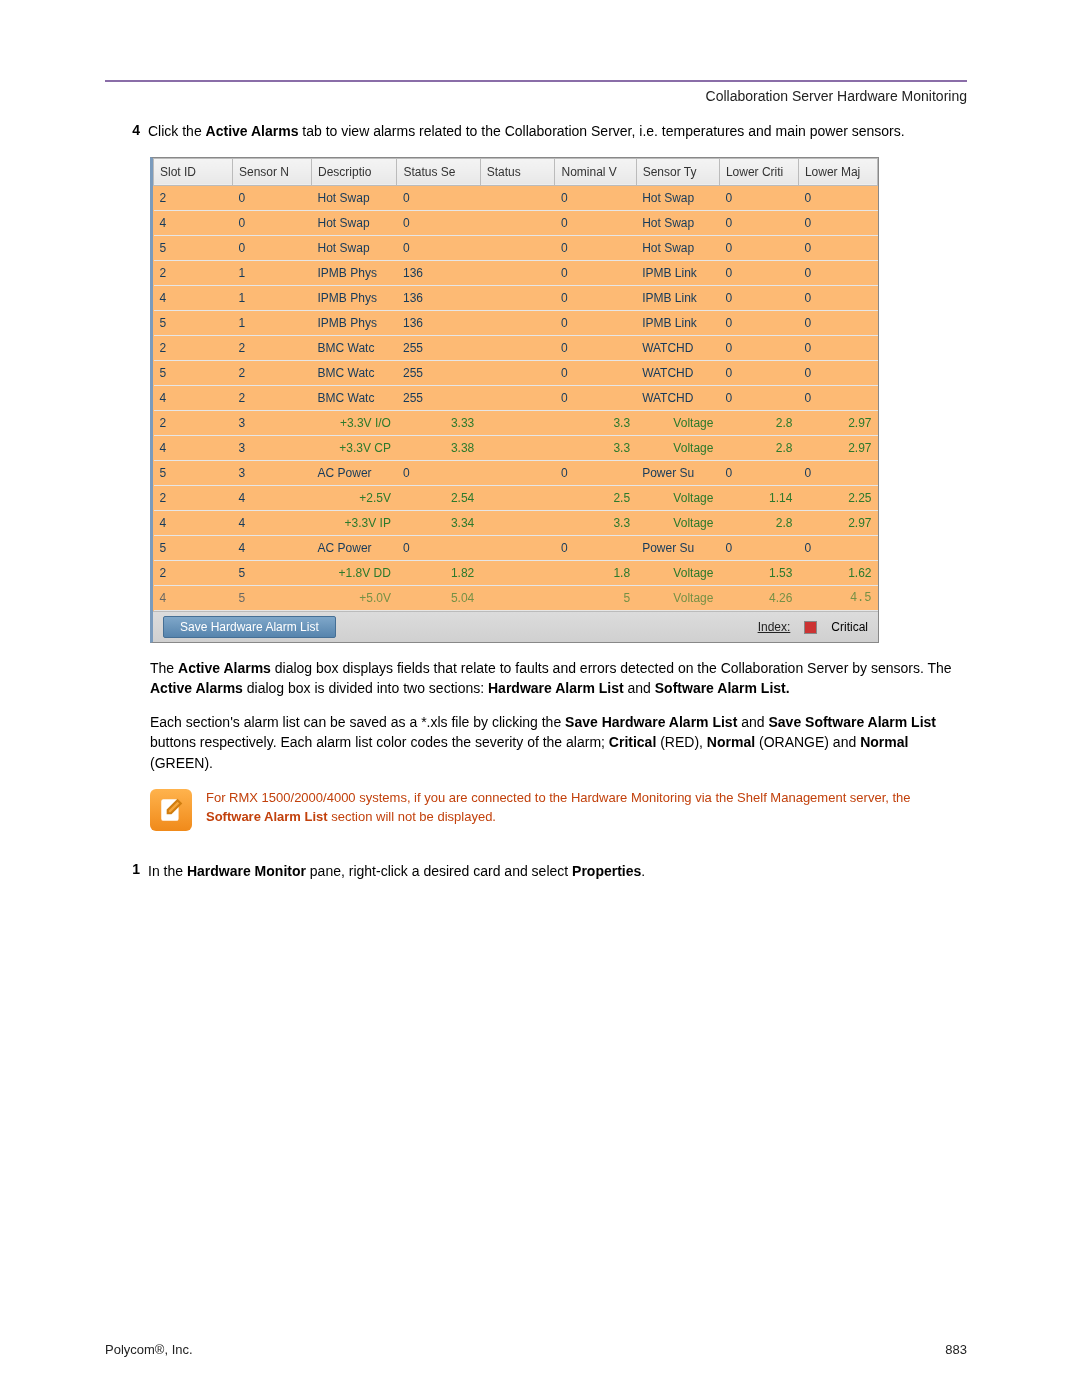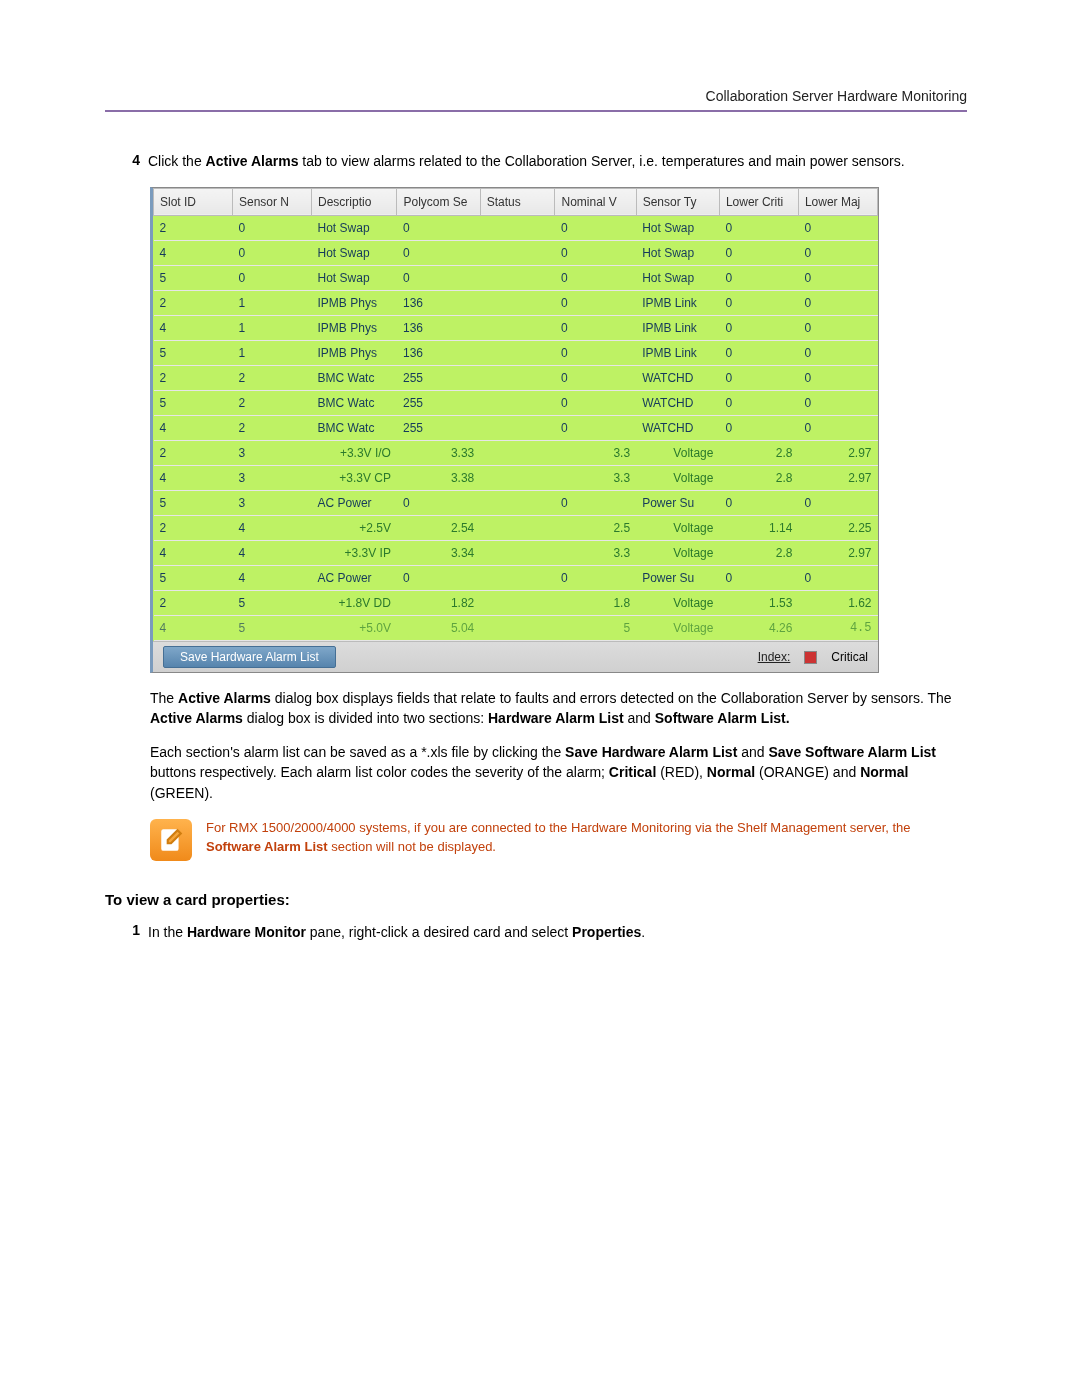--- a/index.html
+++ b/index.html
@@ -6,21 +6,21 @@
     margin: 0;
     font-family: Arial, Helvetica, sans-serif;
     background: #fff;
     color: #000;
     font-size: 14px;
   }
   .page {
     width: 1072px;
     min-height: 1397px;
     box-sizing: border-box;
-    padding: 80px 105px 40px 105px;
+    padding: 50px 105px 40px 105px;
     position: relative;
   }
   .header-right {
     position: absolute;
     top: 88px;
     right: 105px;
     font-size: 14px;
     color: #222;
   }
   .hr-line {
@@ -43,21 +43,21 @@
     flex: 1;
     font-size: 14px;
     line-height: 1.4;
   }
   .step-text b { font-weight: bold; }
   .screenshot {
     margin: 15px 0 15px 45px;
     border: 1px solid #888;
     border-left: 3px solid #7a9bbd;
     width: 725px;
-    background: #bef264;
+    background: #fdba74;
     font-family: Verdana, Tahoma, sans-serif;
     font-size: 12px;
     overflow: hidden;
   }
   .screenshot table {
     width: 100%;
     border-collapse: collapse;
   }
   .screenshot thead th {
     background: linear-gradient(#f4f4f4, #e8e8e8);
@@ -201,21 +201,21 @@
           <col class="c-nom">
           <col class="c-type">
           <col class="c-lc">
           <col class="c-lm">
       </colgroup>
       <thead>
         <tr>
           <th>Slot ID</th>
           <th>Sensor N</th>
           <th>Descriptio</th>
-          <th>Polycom Se</th>
+          <th>Status Se</th>
           <th>Status</th>
           <th>Nominal V</th>
           <th>Sensor Ty</th>
           <th>Lower Criti</th>
           <th>Lower Maj</th>
         </tr>
       </thead>
       <tbody id="tbody">
           <tr>
             <td>2</td>
@@ -429,22 +429,25 @@
       <svg viewBox="0 0 24 24" fill="none" stroke="#fff" stroke-width="2">
         <rect x="4" y="3" width="14" height="18" rx="1" fill="#fff" stroke="#fff"></rect>
         <path d="M18 3l3 3-9 9-3 0 0-3 9-9z" fill="#f6a63a" stroke="#d07d10"></path>
       </svg>
     </div>
     <div class="note-text">
       <span>For RMX 1500/2000/4000 systems, if you are connected to the Hardware Monitoring via the Shelf Management server, the </span><b>Software Alarm List</b><span> section will not be displayed.</span>
     </div>
   </div>
 
-  <div class="subheading">To view a card properties:</div>
 
   <div class="sub-step">
     <div class="num">1</div>
     <div class="txt">
       <span>In the </span><b>Hardware Monitor</b><span> pane, right-click a desired card and select </span><b>Properties</b><span>.</span>
     </div>
   </div>
 
+  <div class="page-footer">
+    <span>Polycom®, Inc.</span>
+    <span>883</span>
+  </div>
 </div>
 
 </body></html>

